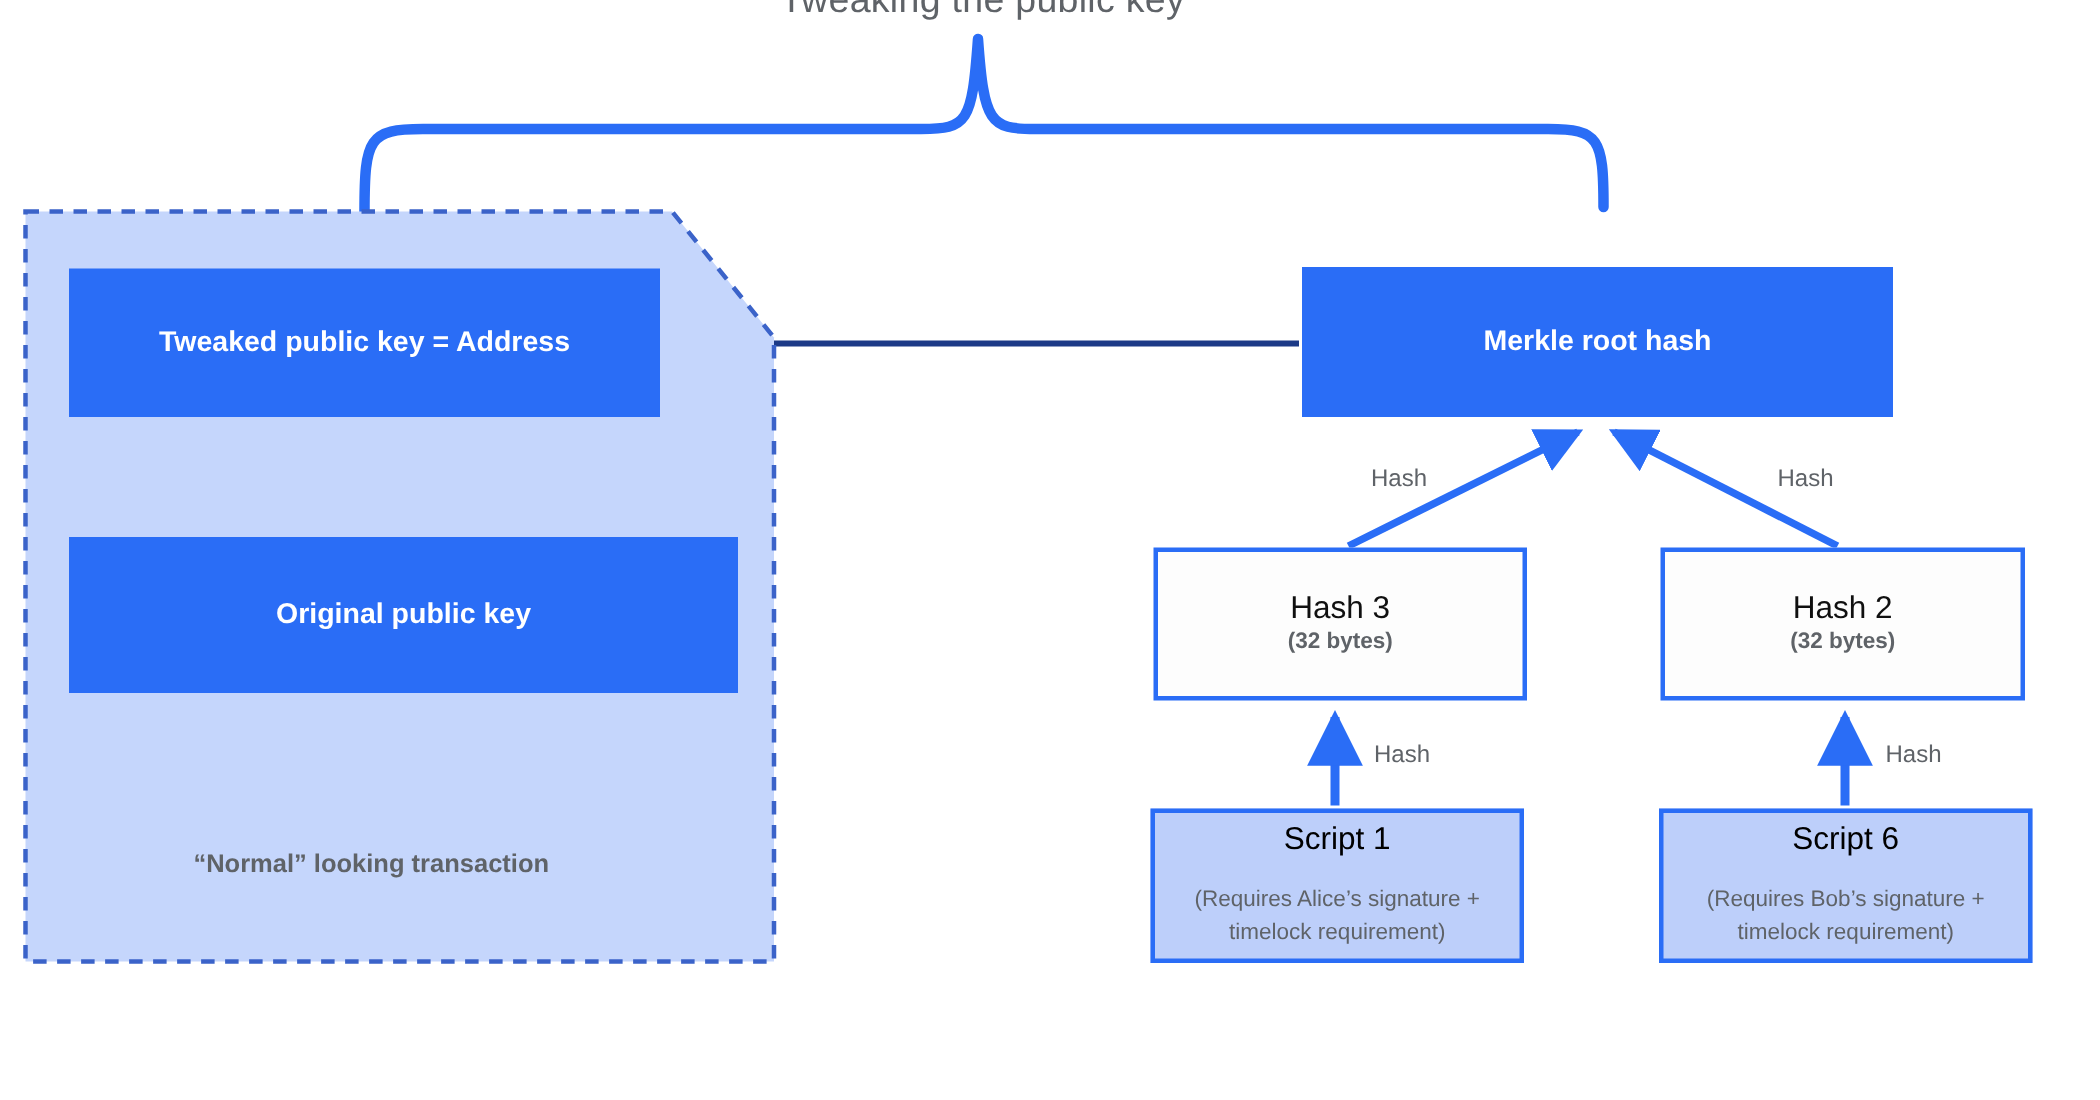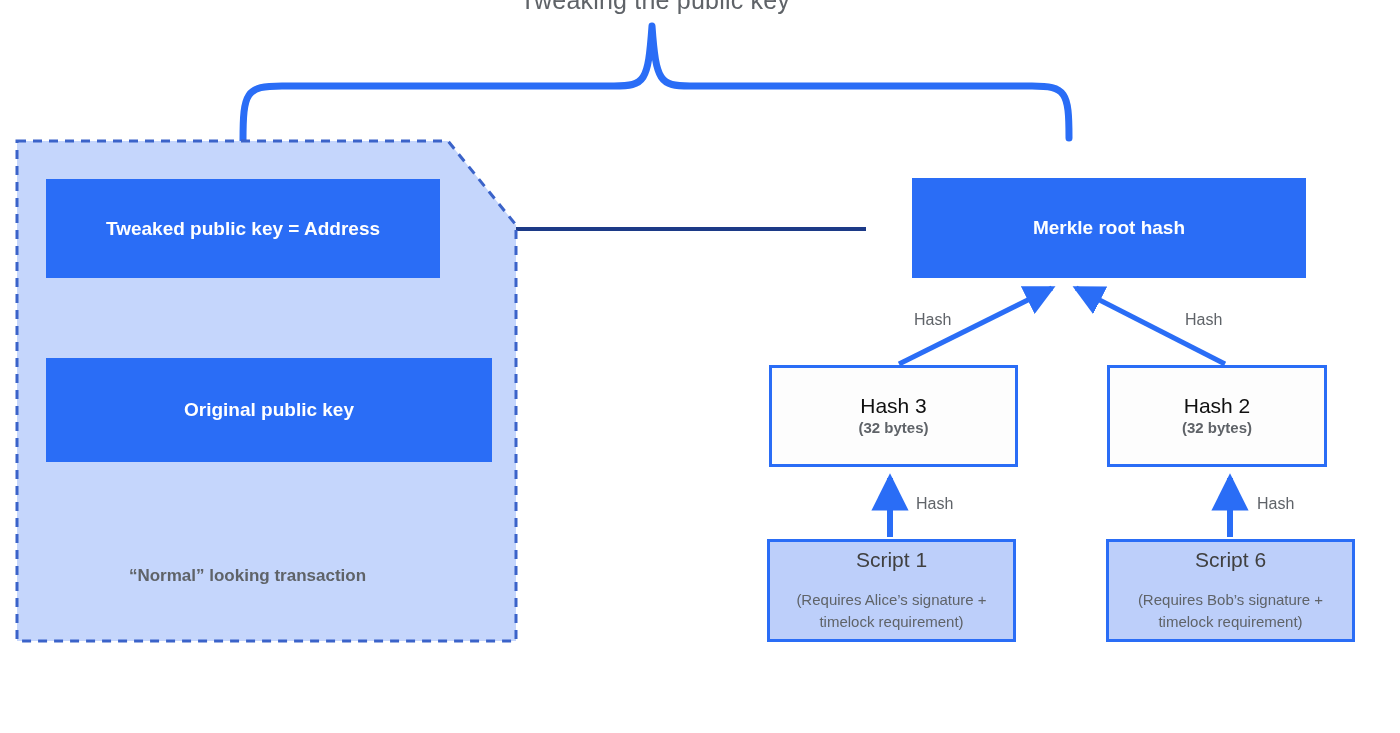--- a/index.html
+++ b/index.html
@@ -81,21 +81,21 @@
   .blue-box .bb-sub {
     font-size: 15px;
     font-weight: bold;
     line-height: 1.3;
     color: #13265c;
     margin-top: 2px;
   }
 
   #tweaked-pubkey-box { left: 46px; top: 179px; width: 394px; height: 99px; }
   #original-pubkey-box { left: 46px; top: 358px; width: 446px; height: 104px; }
-  #merkle-root-box { left: 868px; top: 178px; width: 394px; height: 100px; margin-left: 44px; }
+  #merkle-root-box { left: 868px; top: 178px; width: 394px; height: 100px; }
 
   
   .hash-box {
     background: #fdfdfd;
     border: 3px solid #2a6df6;
     box-sizing: border-box;
     display: flex;
     flex-direction: column;
     align-items: center;
     justify-content: center;
@@ -108,38 +108,38 @@
     line-height: 1.15;
   }
   .hash-box .hb-sub {
     font-size: 15px;
     font-weight: bold;
     color: #5f6368;
     line-height: 1.25;
     margin-top: 1px;
   }
   #hash-1-box { left: 769px; top: 365px; width: 249px; height: 102px; }
-  #hash-2-box { left: 1107px; top: 365px; width: 220px; height: 102px; }
+  #hash-2-box { left: 1107px; top: 365px; width: 243px; height: 102px; }
 
   
   .script-box {
     background: #bdcffa;
     border: 3px solid #2a6df6;
     box-sizing: border-box;
     display: flex;
     flex-direction: column;
     align-items: center;
     justify-content: center;
     text-align: center;
     padding: 2px 6px;
   }
   .script-box .sb-title {
     font-size: 21px;
     font-weight: 400;
-    color: #404040;
+    color: #000000;
     line-height: 1.12;
   }
   .script-box .sb-sub {
     font-size: 15px;
     font-weight: normal;
     color: #5f6368;
     line-height: 1.48;
     margin-top: 18px;
   }
   #script-1-box { left: 767px; top: 539px; width: 249px; height: 103px; }

